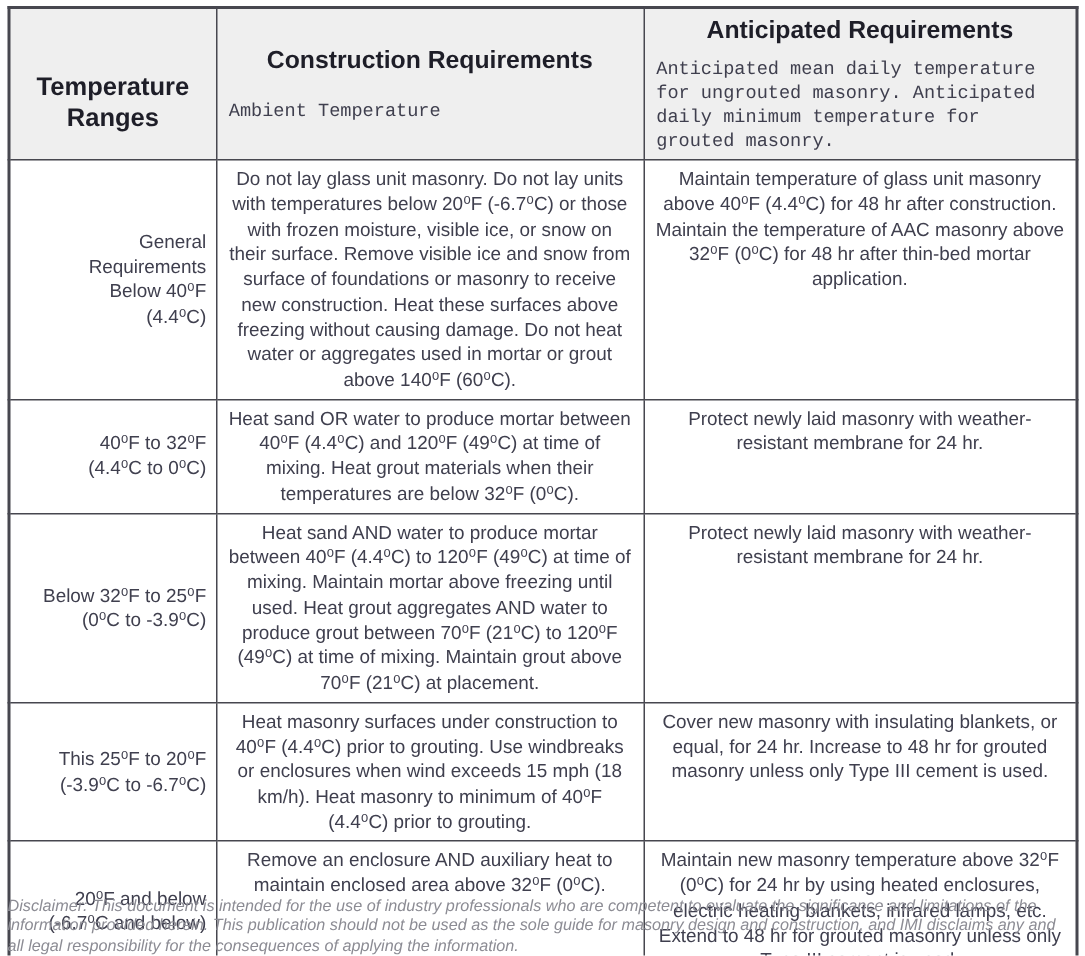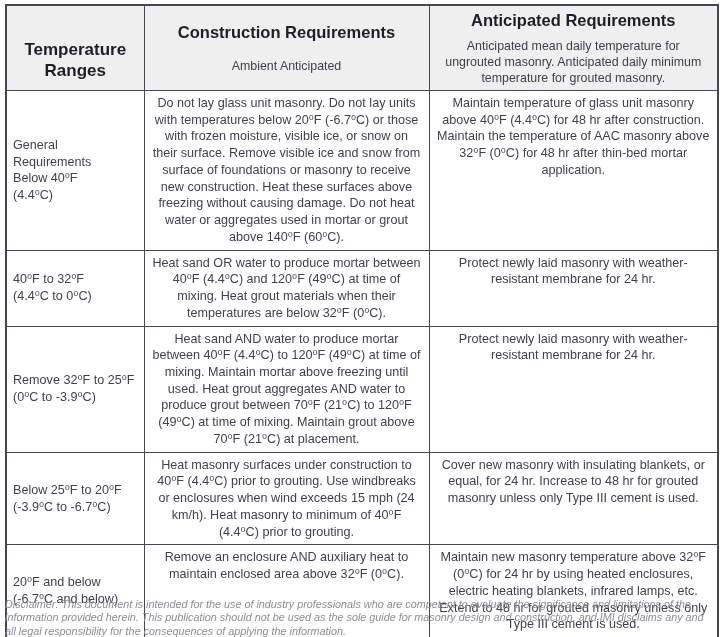--- a/index.html
+++ b/index.html
@@ -39,32 +39,33 @@
   .hdr-title {
     font-weight: bold;
     font-size: 16.5px;
     line-height: 1.25;
     color: #1e1e28;
     text-align: center;
   }
   .hdr-sub {
     font-size: 12.4px;
     color: #3f3f4e;
-    text-align: center;
+    text-align: left;
     line-height: 1.3;
+    font-family: Liberation Mono, monospace;
   }
   th.h-temp { vertical-align: middle; }
   th.h-temp .hdr-title { font-size: 17px; margin-top: 24px; }
   th.h-constr { vertical-align: middle; }
   th.h-constr .hdr-sub { margin-top: 16px; }
   th.h-prot { vertical-align: top; }
   th.h-prot .hdr-sub { margin-top: 7px; }
 
   td.range-cell {
-    text-align: left;
+    text-align: right;
     vertical-align: middle;
     padding: 4px 6px;
     white-space: pre-line;
     margin-left: 16px;
   }
   td.text-cell {
     text-align: center;
     vertical-align: top;
     padding: 4px 7px 4px 7px;
   }
@@ -96,21 +97,21 @@
         <col class="c2">
         <col class="c3">
       </colgroup>
     <thead>
       <tr>
         <th class="h-temp">
           <div class="hdr-title">Temperature Ranges</div>
         </th>
         <th class="h-constr">
           <div class="hdr-title">Construction Requirements</div>
-          <div class="hdr-sub">Ambient Anticipated</div>
+          <div class="hdr-sub">Ambient Temperature</div>
         </th>
         <th class="h-prot">
           <div class="hdr-title">Anticipated Requirements</div>
           <div class="hdr-sub">Anticipated mean daily temperature for ungrouted masonry. Anticipated daily minimum temperature for grouted masonry.</div>
         </th>
       </tr>
     </thead>
     <tbody>
       <tr class="r1">
         <td class="range-cell">General Requirements
@@ -119,29 +120,29 @@
         <td class="text-cell">Do not lay glass unit masonry. Do not lay units with temperatures below 20⁰F (-6.7⁰C) or those with frozen moisture, visible ice, or snow on their surface. Remove visible ice and snow from surface of foundations or masonry to receive new construction. Heat these surfaces above freezing without causing damage. Do not heat water or aggregates used in mortar or grout above 140⁰F (60⁰C).</td>
         <td class="text-cell">Maintain temperature of glass unit masonry above 40⁰F (4.4⁰C) for 48 hr after construction. Maintain the temperature of AAC masonry above 32⁰F (0⁰C) for 48 hr after thin-bed mortar application.</td>
       </tr>
       <tr class="r2">
         <td class="range-cell">40⁰F to 32⁰F
 (4.4⁰C to 0⁰C)</td>
         <td class="text-cell">Heat sand OR water to produce mortar between 40⁰F (4.4⁰C) and 120⁰F (49⁰C) at time of mixing. Heat grout materials when their temperatures are below 32⁰F (0⁰C).</td>
         <td class="text-cell">Protect newly laid masonry with weather-resistant membrane for 24 hr.</td>
       </tr>
       <tr class="r3">
-        <td class="range-cell">Remove 32⁰F to 25⁰F
+        <td class="range-cell">Below 32⁰F to 25⁰F
 (0⁰C to -3.9⁰C)</td>
         <td class="text-cell">Heat sand AND water to produce mortar between 40⁰F (4.4⁰C) to 120⁰F (49⁰C) at time of mixing. Maintain mortar above freezing until used. Heat grout aggregates AND water to produce grout between 70⁰F (21⁰C) to 120⁰F (49⁰C) at time of mixing. Maintain grout above 70⁰F (21⁰C) at placement.</td>
         <td class="text-cell">Protect newly laid masonry with weather-resistant membrane for 24 hr.</td>
       </tr>
       <tr class="r4">
-        <td class="range-cell">Below 25⁰F to 20⁰F
+        <td class="range-cell">This 25⁰F to 20⁰F
 (-3.9⁰C to -6.7⁰C)</td>
-        <td class="text-cell">Heat masonry surfaces under construction to 40⁰F (4.4⁰C) prior to grouting. Use windbreaks or enclosures when wind exceeds 15 mph (24 km/h). Heat masonry to minimum of 40⁰F (4.4⁰C) prior to grouting.</td>
+        <td class="text-cell">Heat masonry surfaces under construction to 40⁰F (4.4⁰C) prior to grouting. Use windbreaks or enclosures when wind exceeds 15 mph (18 km/h). Heat masonry to minimum of 40⁰F (4.4⁰C) prior to grouting.</td>
         <td class="text-cell">Cover new masonry with insulating blankets, or equal, for 24 hr. Increase to 48 hr for grouted masonry unless only Type III cement is used.</td>
       </tr>
       <tr class="r5">
         <td class="range-cell">20⁰F and below
 (-6.7⁰C and below)</td>
         <td class="text-cell">Remove an enclosure AND auxiliary heat to maintain enclosed area above 32⁰F (0⁰C).</td>
         <td class="text-cell">Maintain new masonry temperature above 32⁰F (0⁰C) for 24 hr by using heated enclosures, electric heating blankets, infrared lamps, etc. Extend to 48 hr for grouted masonry unless only Type III cement is used.</td>
       </tr>
     </tbody>
   </table>

